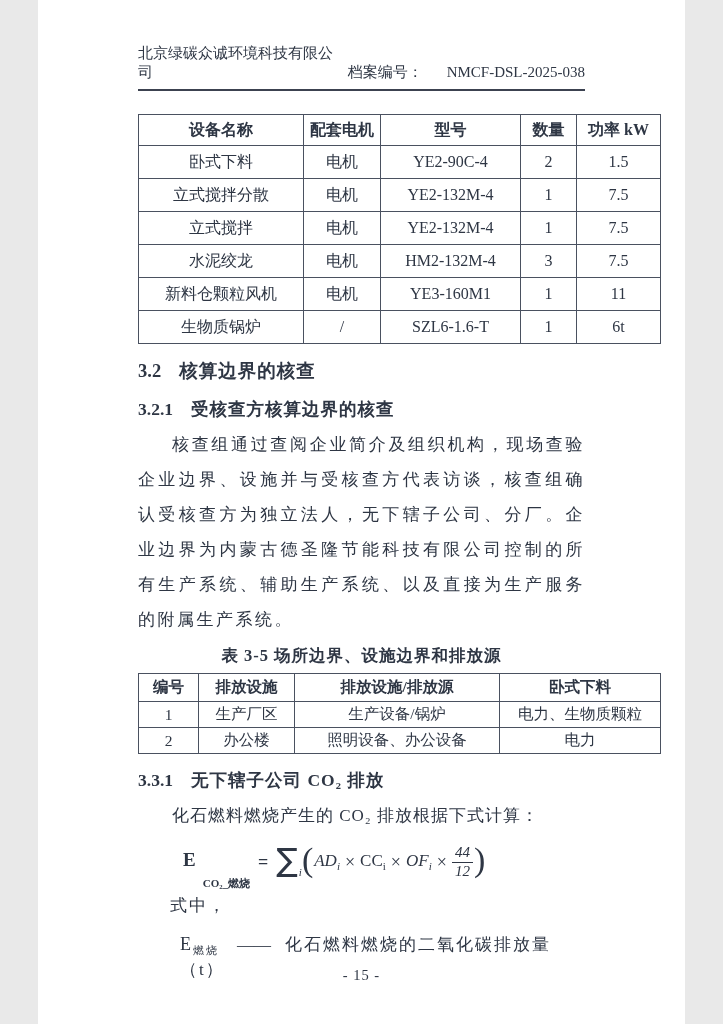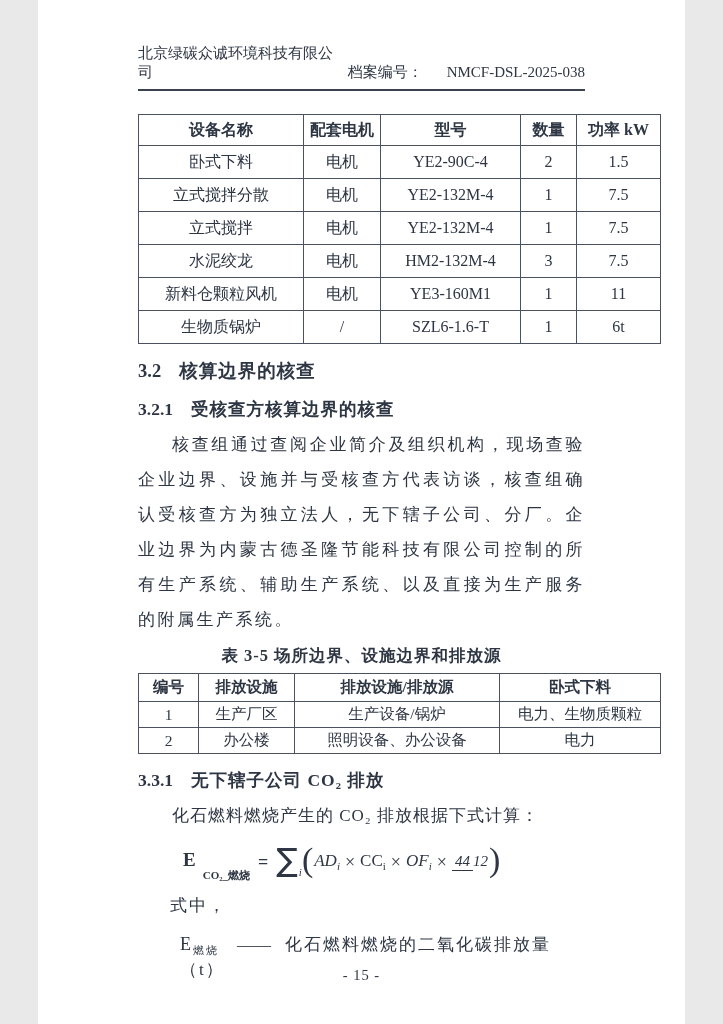--- a/index.html
+++ b/index.html
@@ -71,29 +71,29 @@
     margin-top: 10px;
     margin-left: 45px;
     height: 48px;
     display: flex;
     align-items: center;
     font-size: 18px;
     white-space: nowrap;
   }
   .formula sub { font-size: 11px; }
   .e-base { font-weight: bold; font-size: 19px; }
-  .e-sub { font-weight: bold; font-size: 11px; position: relative; top: 8px; padding-left: 7px; }
+  .e-sub { font-weight: bold; font-size: 11px; position: relative; top: 16px; padding-left: 7px; }
   .f-eq { margin: 0 8px; font-weight: bold; }
   .f-sigma { font-size: 32px; line-height: 1; position: relative; top: -2px; font-family: "DejaVu Sans", sans-serif; }
   .sigma-sub { position: relative; top: 10px; left: 1px; font-style: italic; }
   .f-paren { font-size: 34px; font-weight: 400; line-height: 1; margin: 0 1px; position: relative; top: -2px; }
   .f-term { font-size: 17px; }
   .f-term.it, .f-term.it sub { font-style: italic; }
   .f-op { margin: 0 5px; }
-  .frac { display: inline-flex; flex-direction: row; vertical-align: middle; font-size: 15px; line-height: 1.15; text-align: center; font-style: italic; }
+  .frac { display: inline-flex; flex-direction: column; vertical-align: middle; font-size: 15px; line-height: 1.15; text-align: center; font-style: italic; }
   .frac .num { border-bottom: 1.5px solid #2e3644; padding: 0 3px; display: block; }
   .frac .den { display: block; }
 
   .where { margin-top: 8px; margin-left: 32px; font-size: 17px; letter-spacing: 2px; }
   .definition { margin-top: 16px; margin-left: 42px; font-size: 17px; letter-spacing: 2px; }
   .definition .sym { font-size: 18px; }
   .definition sub { font-size: 11px; }
   .def-dash { margin: 0 14px 0 18px; letter-spacing: 0; }
 
   

